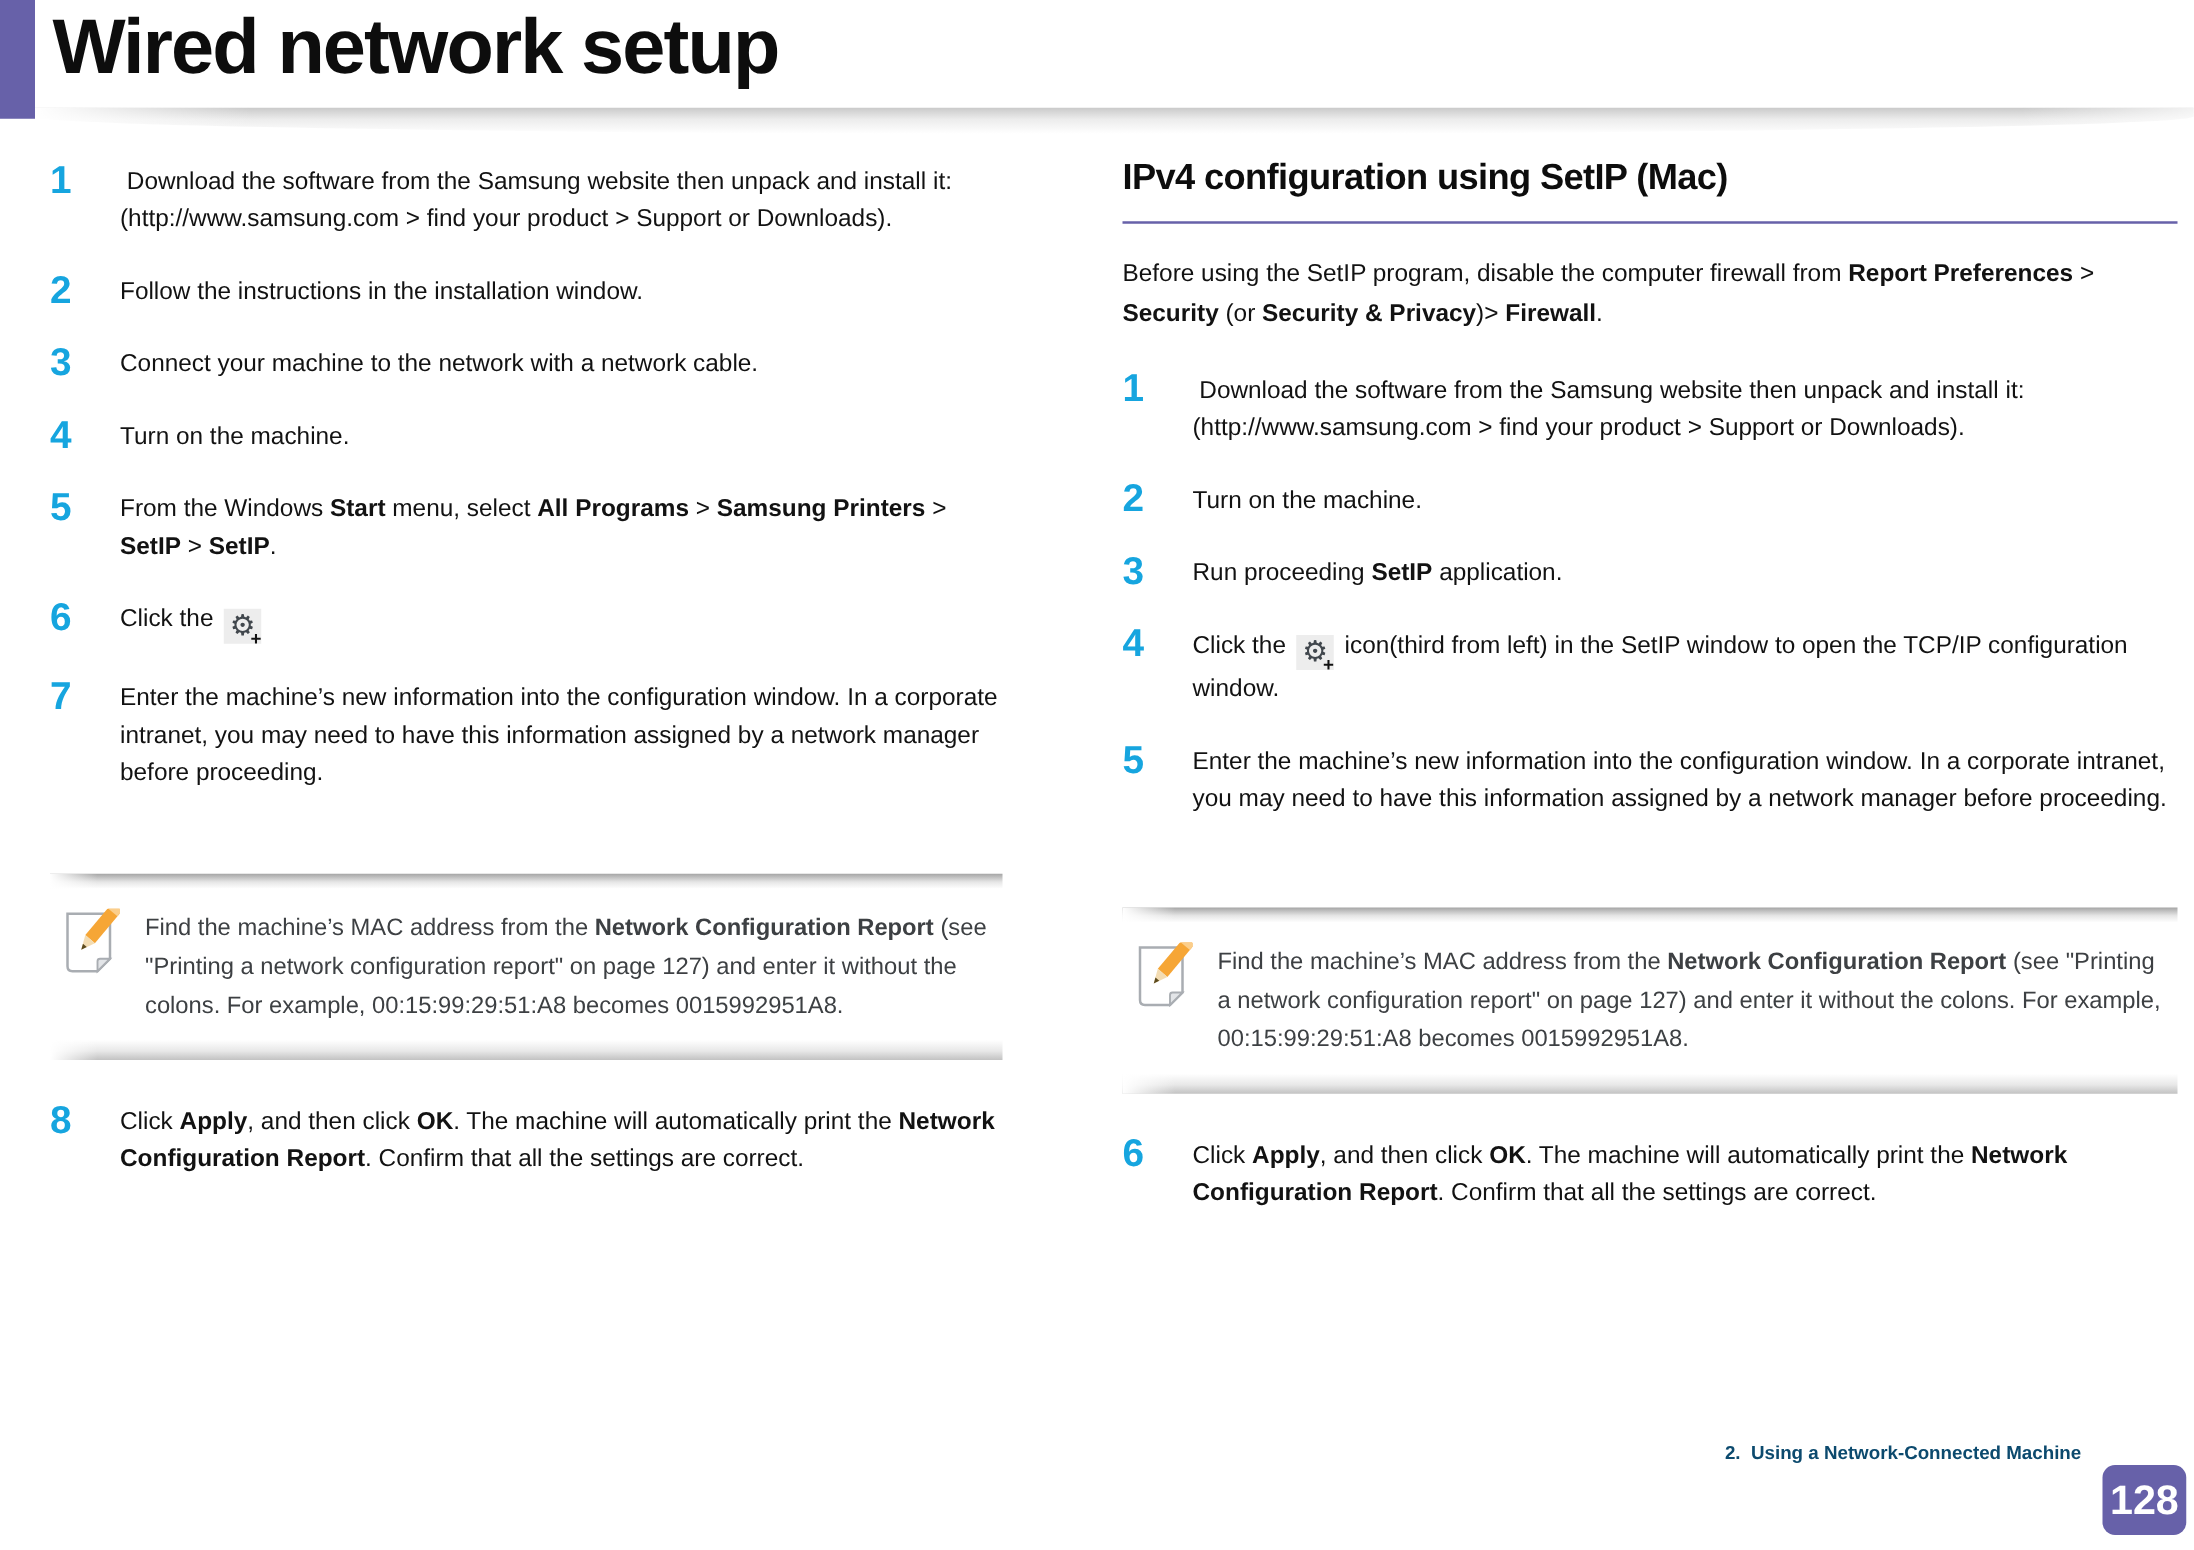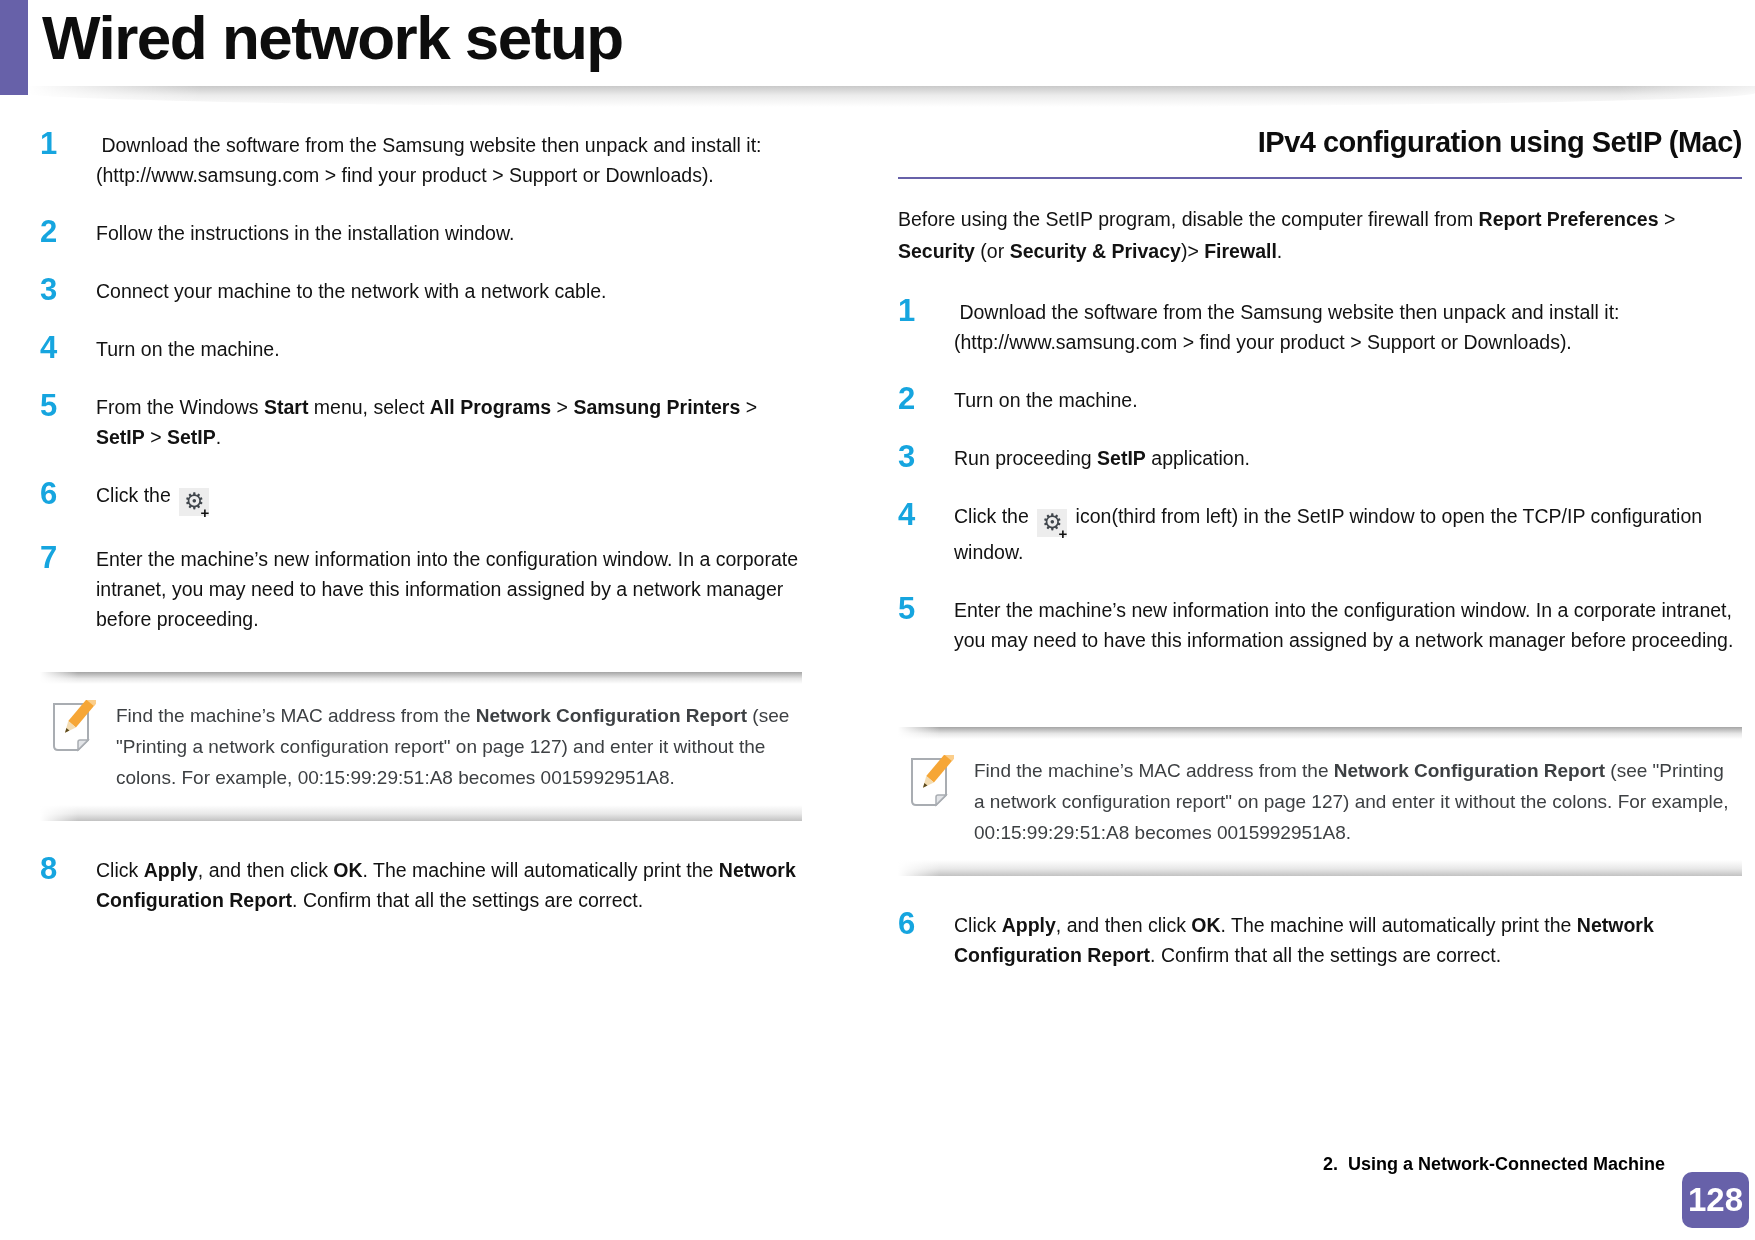--- a/index.html
+++ b/index.html
@@ -27,26 +27,26 @@
   .col-right{left:898px;top:126px;width:844px;}
   
   .step{display:flex;margin-bottom:28px;}
   .step-num{
     flex:0 0 42px;width:42px;margin-right:14px;margin-top:-2px;
     font-size:31px;font-weight:700;color:#16A5DF;line-height:32px;
   }
   .step-text{flex:1;font-size:19.5px;line-height:30px;white-space:pre-wrap;color:#121212;}
   .b{font-weight:700;}
   
-  .section-heading{margin:0;font-size:29px;font-weight:700;letter-spacing:-0.5px;color:#0d0d0d;text-align:right;}
+  .section-heading{margin:0;font-size:29px;font-weight:700;letter-spacing:-0.5px;color:#0d0d0d;}
   .section-rule{height:2px;background:#6761A9;margin-top:18px;}
   .intro{margin:24px 0 0 0;font-size:19.5px;line-height:32px;color:#121212;}
   .col-right .steps{margin-top:30px;}
   
-  .note{margin:38px 0 34px 0;}
+  .note{margin:66px 0 34px 0;}
   .col-right .note{margin-top:72px;}
   .note-band-top{
     height:12px;
     background:
       linear-gradient(to right,#ffffff 0%,rgba(255,255,255,0) 5%),
       linear-gradient(to bottom,#a5a5a5 0%,#e6e6e6 55%,#ffffff 100%);
   }
   .note-band-bottom{
     height:16px;
     background:
@@ -59,21 +59,21 @@
   
   .gicon{
     display:inline-block;position:relative;width:30px;height:28px;margin:0 3px;
     background:#ededed;vertical-align:-7px;text-align:center;
   }
   .gicon .g{font-size:23px;line-height:27px;color:#41474d;display:block;}
   .gicon .p{position:absolute;right:0;bottom:-4px;font-size:15px;font-weight:700;color:#111;line-height:1;}
   
   .footer-label{
     position:absolute;right:90px;top:1154px;
-    font-size:18px;font-weight:700;color:#000000;white-space:pre;
+    font-size:15px;font-weight:700;color:#0c4a6e;white-space:pre;
   }
   .page-badge{
     position:absolute;right:6px;top:1172px;width:67px;height:56px;
     background:#6761A9;color:#ffffff;border-radius:10px;
     display:flex;align-items:center;justify-content:center;
     font-size:33px;font-weight:700;
   }
 </style>
 </head>
 <body>

